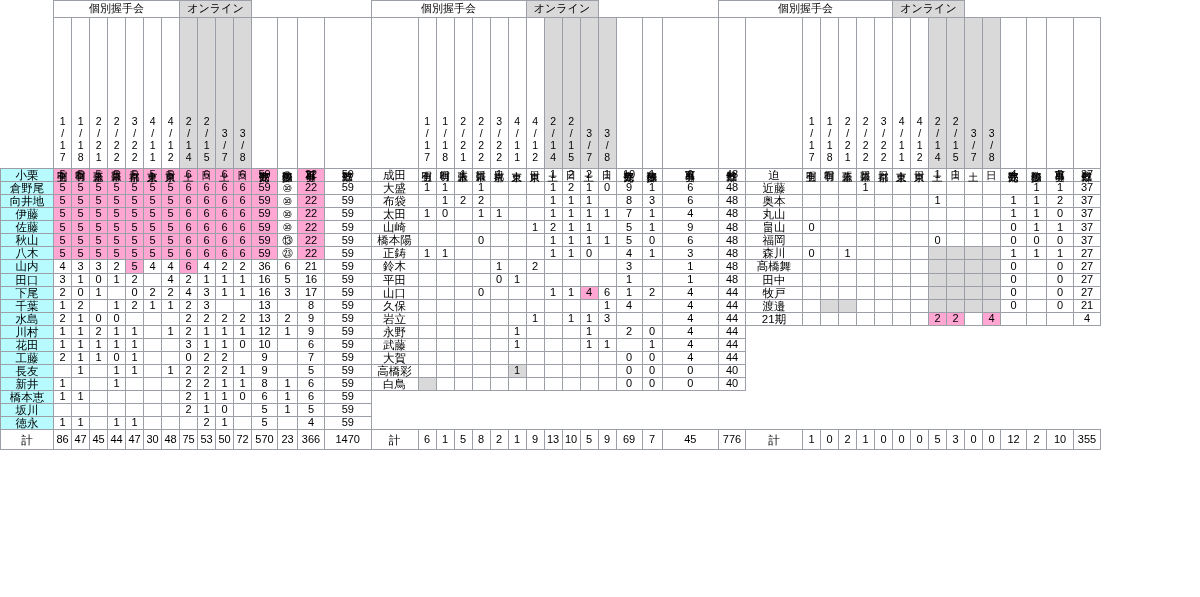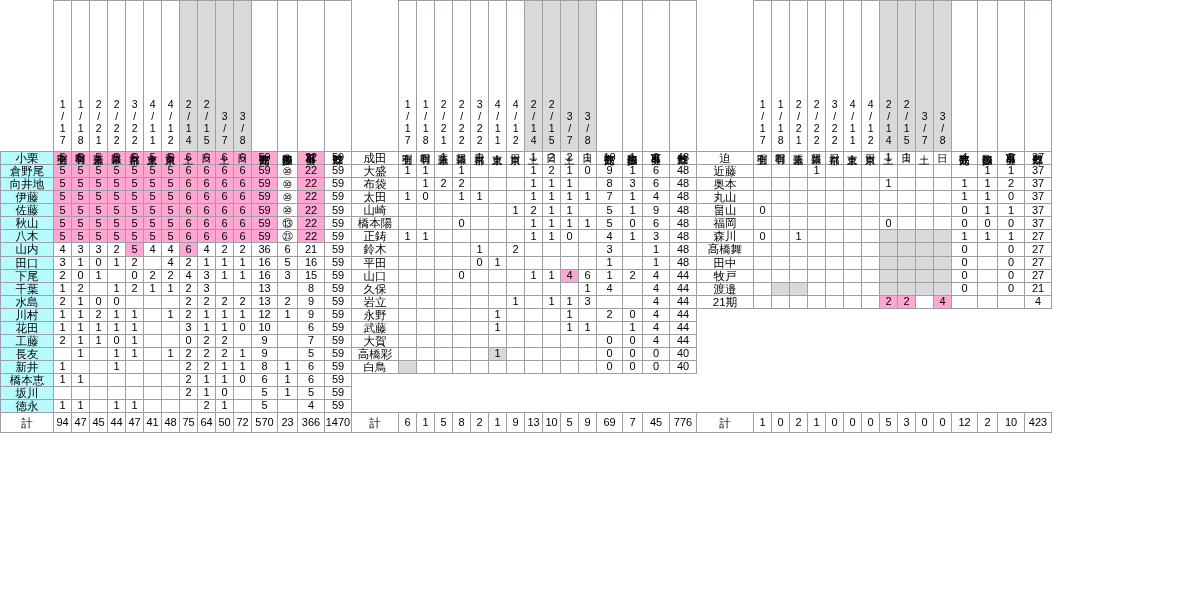--- a/index.html
+++ b/index.html
@@ -16,20 +16,37 @@
   .hdrrow td{height:148px;vertical-align:bottom;padding-bottom:2px;}
   .totrow td{height:19px;}
   .circ{font-size:10.5px;}
 </style>
 </head>
 <body>
 
 <div id="sheet">
   <table>
     <tbody>
+      <tr>
+
+        <td style="width:52px;border:none;"></td>
+        <td class="grp" colspan="7">個別握手会</td>
+        <td class="grp shade" colspan="4">オンライン</td>
+        <td style="border:none;" colspan="3"></td>
+
+        <td style="width:46px;border:none;"></td>
+        <td class="grp" colspan="7">個別握手会</td>
+        <td class="grp shade" colspan="4">オンライン</td>
+        <td style="border:none;" colspan="3"></td>
+
+        <td style="width:56px;border:none;"></td>
+        <td class="grp" colspan="7">個別握手会</td>
+        <td class="grp shade" colspan="4">オンライン</td>
+        <td style="border:none;" colspan="3"></td>
+      </tr>
       <tr class="hdrrow" id="header-row">
           <td style="width: 52px; border: none;"></td>
           <td style="width: 17px;"><span class="vhdr">1/17土有明</span></td>
           <td style="width: 17px;"><span class="vhdr">1/18日有明</span></td>
           <td style="width: 17px;"><span class="vhdr">2/21土幕張</span></td>
           <td style="width: 17px;"><span class="vhdr">2/22日幕張</span></td>
           <td style="width: 17px;"><span class="vhdr">3/22日京都</span></td>
           <td style="width: 17px;"><span class="vhdr">4/11土東京</span></td>
           <td style="width: 17px;"><span class="vhdr">4/12日東京</span></td>
           <td class="shade" style="width: 17px;"><span class="vhdr">2/14土</span></td>
@@ -533,21 +550,21 @@
           <td style="width: 17px;"></td>
           <td style="width: 17px;">0</td>
           <td style="width: 17px;">2</td>
           <td style="width: 17px;">2</td>
           <td style="width: 17px;">4</td>
           <td style="width: 17px;">3</td>
           <td style="width: 17px;">1</td>
           <td style="width: 17px;">1</td>
           <td style="width: 25px;">16</td>
           <td style="width: 19px;">3</td>
-          <td style="width: 26px;">15</td>
+          <td style="width: 26px;">17</td>
           <td style="width: 26px;">59</td>
           <td class="name" style="width: 46px;">山口</td>
           <td style="width: 17px;"></td>
           <td style="width: 17px;"></td>
           <td style="width: 17px;"></td>
           <td style="width: 17px;">0</td>
           <td style="width: 17px;"></td>
           <td style="width: 17px;"></td>
           <td style="width: 17px;"></td>
           <td style="width: 17px;">1</td>
@@ -1070,29 +1087,29 @@
           <td style="width: 17px; border: none;"></td>
           <td style="width: 17px; border: none;"></td>
           <td style="width: 17px; border: none;"></td>
           <td style="width: 25px; border: none;"></td>
           <td style="width: 19px; border: none;"></td>
           <td style="width: 26px; border: none;"></td>
           <td style="width: 26px; border: none;"></td>
         </tr>
         <tr class="totrow">
           <td class="name" style="width: 52px;">計</td>
-          <td style="width: 17px;">94</td>
+          <td style="width: 17px;">86</td>
           <td style="width: 17px;">47</td>
           <td style="width: 17px;">45</td>
           <td style="width: 17px;">44</td>
           <td style="width: 17px;">47</td>
-          <td style="width: 17px;">41</td>
+          <td style="width: 17px;">30</td>
           <td style="width: 17px;">48</td>
           <td style="width: 17px;">75</td>
-          <td style="width: 17px;">64</td>
+          <td style="width: 17px;">53</td>
           <td style="width: 17px; margin-left: 9px;">50</td>
           <td style="width: 17px;">72</td>
           <td style="width: 25px;">570</td>
           <td style="width: 19px;">23</td>
           <td style="width: 26px;">366</td>
           <td style="width: 26px;">1470</td>
           <td class="name" style="width: 46px;">計</td>
           <td style="width: 17px;">6</td>
           <td style="width: 17px;">1</td>
           <td style="width: 17px;">5</td>
@@ -1116,18 +1133,18 @@
           <td style="width: 17px;">0</td>
           <td style="width: 17px;">0</td>
           <td style="width: 17px;">0</td>
           <td style="width: 17px;">5</td>
           <td style="width: 17px;">3</td>
           <td style="width: 17px;">0</td>
           <td style="width: 17px;">0</td>
           <td style="width: 25px;">12</td>
           <td style="width: 19px;">2</td>
           <td style="width: 26px;">10</td>
-          <td style="width: 26px;">423</td>
+          <td style="width: 26px;">355</td>
         </tr>
       </tbody>
 
   </table>
 </div>
 
 </body></html>

